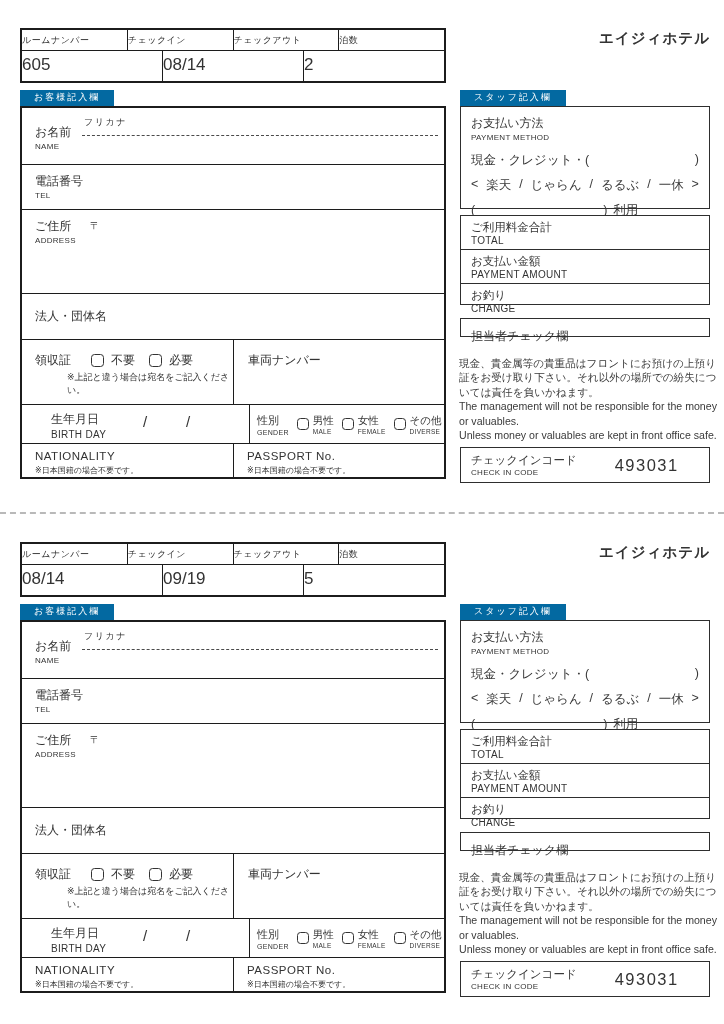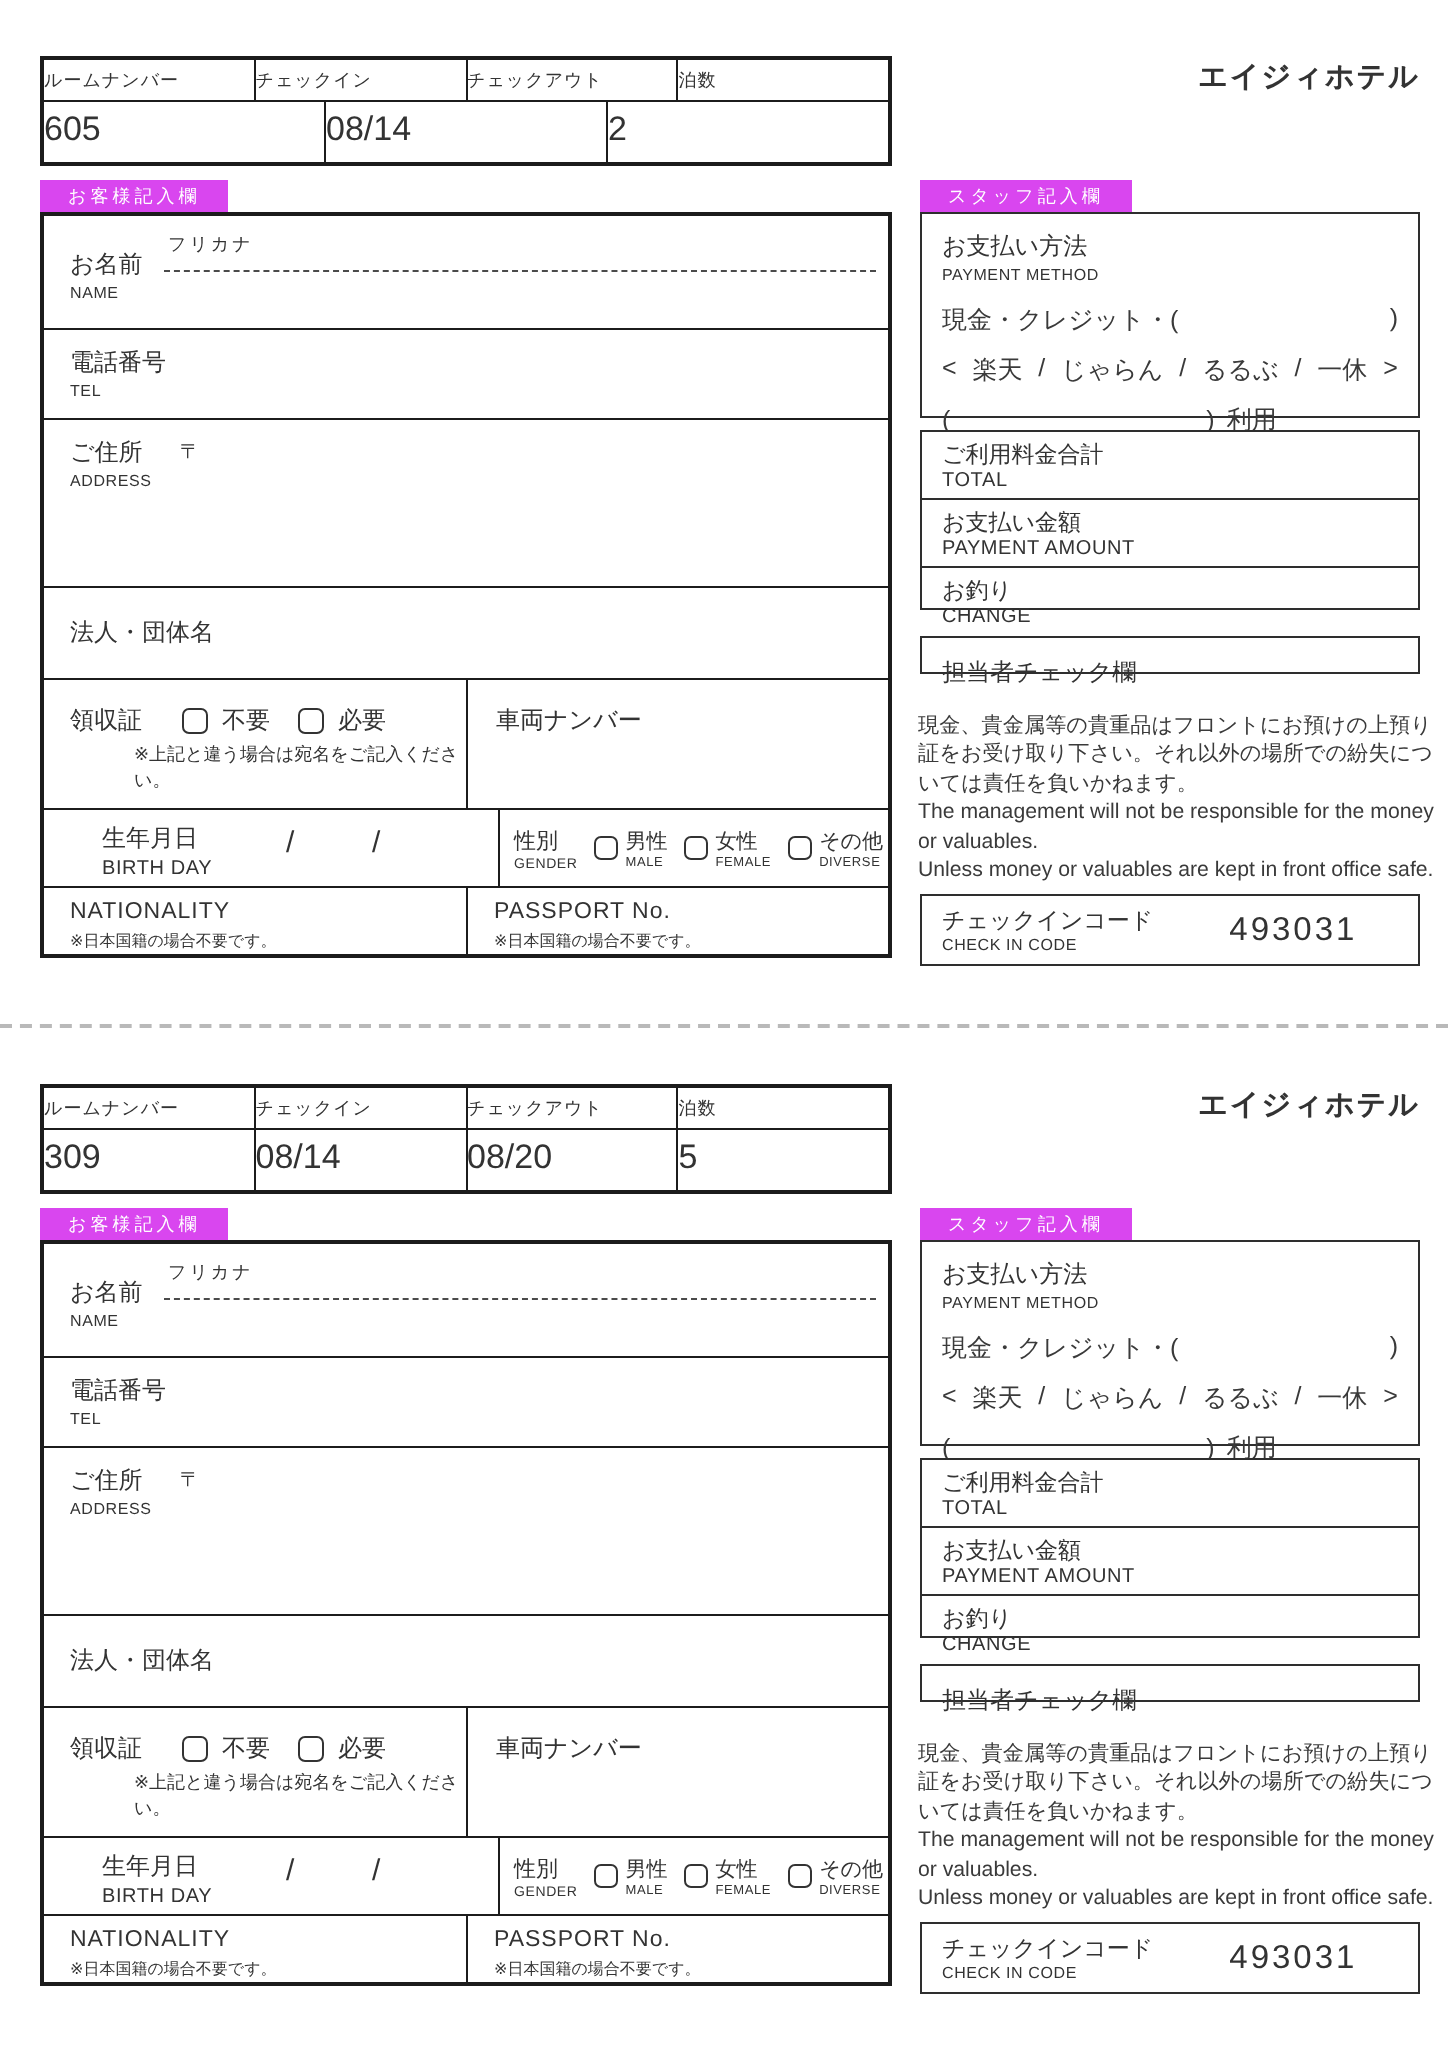--- a/index.html
+++ b/index.html
@@ -15,22 +15,22 @@
   .hdr-table { position:absolute; left:20px; top:28px; width:426px; border:2px solid #1c1c1c; }
   .hdr-row { display:flex; }
   .hdr-cell { flex:1; text-align:left; border-right:1.5px solid #1c1c1c; }
   .hdr-cell:last-child { border-right:none; }
   .hdr-head .hdr-cell { font-size:9px; padding:3.5px 0; border-bottom:1.5px solid #1c1c1c; letter-spacing:.5px; }
   .hdr-val .hdr-cell { font-size:17px; padding:4px 0 6px; }
 
   .hotel { position:absolute; right:14px; top:29px; font-size:14.5px; font-weight:bold; letter-spacing:1px; color:#333; }
 
   
-  .tab { position:absolute; top:90px; height:16px; line-height:16px; background:#d946ef; color:#fff;
-         font-size:9px; padding:0 14px; letter-spacing:2px; }
+  .tab { position:absolute; top:90px; height:16px; line-height:16px; background:#0369a1; color:#fff;
+         font-size:9px; padding:0 14px; letter-spacing:2px;font-family:Liberation Mono, monospace; }
   .tab-guest { left:20px; }
   .tab-staff { left:460px; }
 
   
   .gbox { position:absolute; left:20px; top:106px; width:426px; height:373px; border:2px solid #1c1c1c;
           display:flex; flex-direction:column; }
   .grow { position:relative; border-bottom:1.5px solid #1c1c1c; }
   .grow.last { border-bottom:none; flex:1; }
   .r-name{height:57px;} .r-tel{height:45px;} .r-addr{height:84px;} .r-comp{height:46px;}
   .r-receipt{height:65px;} .r-birth{height:39px;padding-left:16px;}
@@ -283,23 +283,22 @@
   <div class="card second">
 
     <div class="hdr-table">
       <div class="hdr-row hdr-head">
         <div class="hdr-cell">ルームナンバー</div>
         <div class="hdr-cell">チェックイン</div>
         <div class="hdr-cell">チェックアウト</div>
         <div class="hdr-cell">泊数</div>
       </div>
       <div class="hdr-row hdr-val">
-        <div class="hdr-cell">309</div>
         <div class="hdr-cell">08/14</div>
-        <div class="hdr-cell">08/20</div>
+        <div class="hdr-cell">09/19</div>
         <div class="hdr-cell">5</div>
       </div>
     </div>
 
     <div class="hotel">エイジィホテル</div>
 
     <div class="tab tab-guest">お客様記入欄</div>
 
     <div class="gbox">
       <div class="grow r-name">

